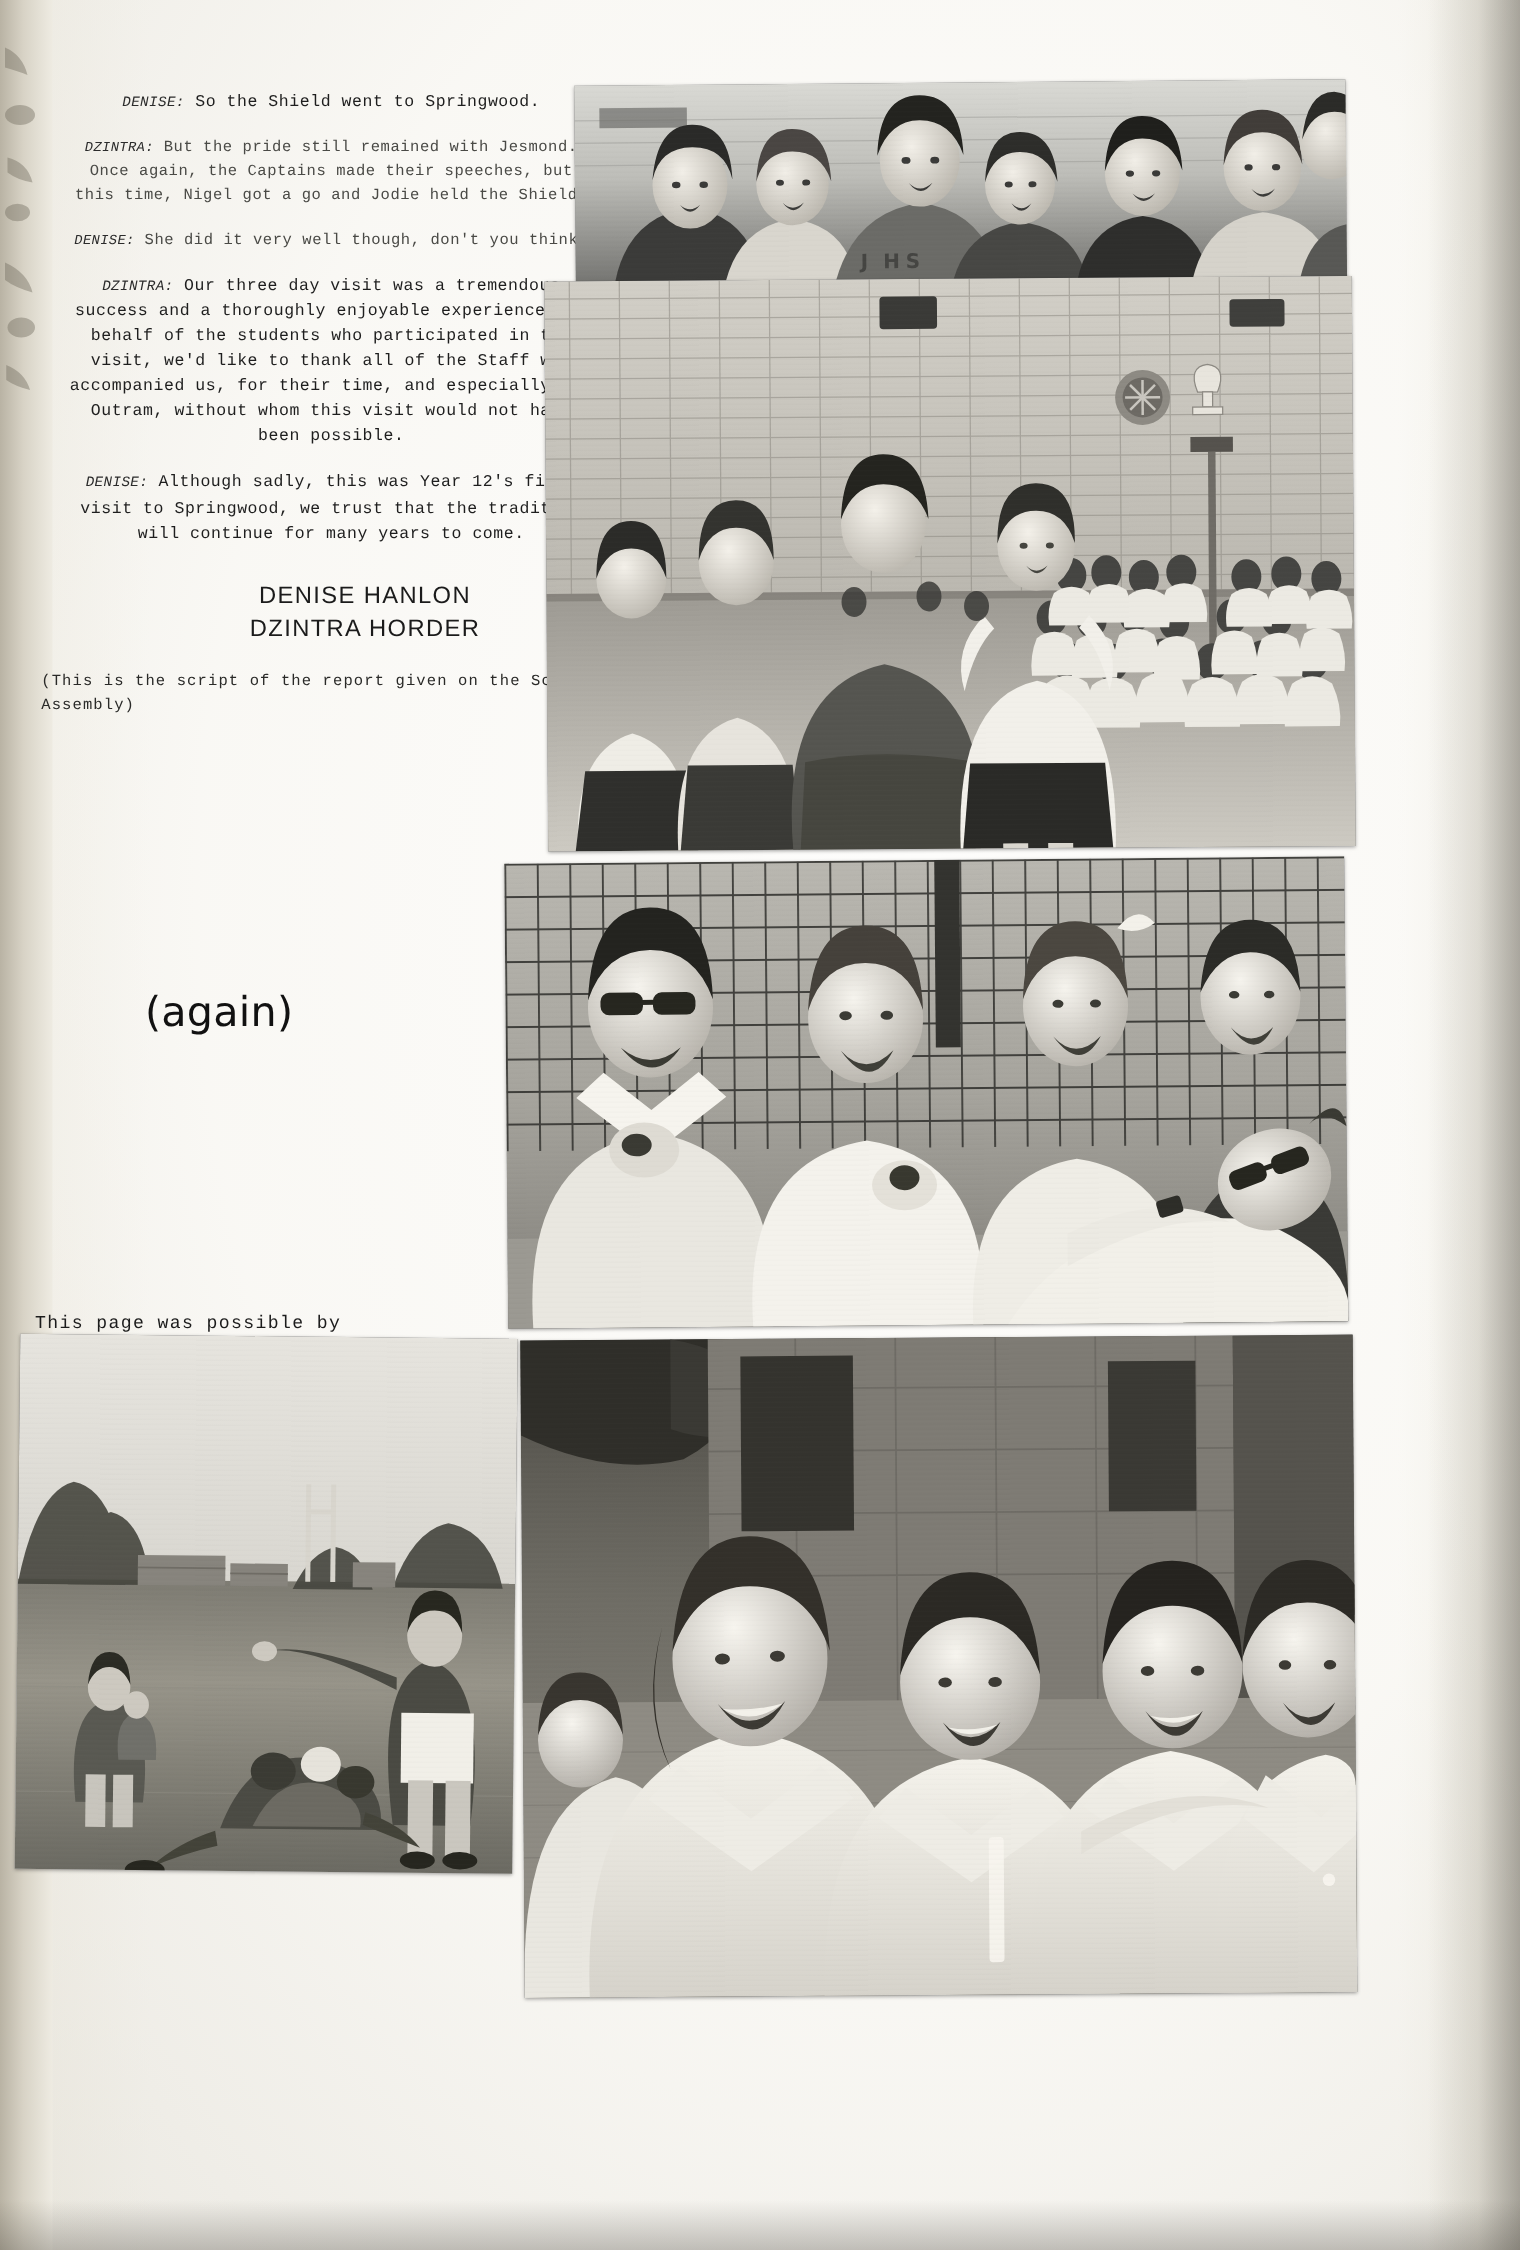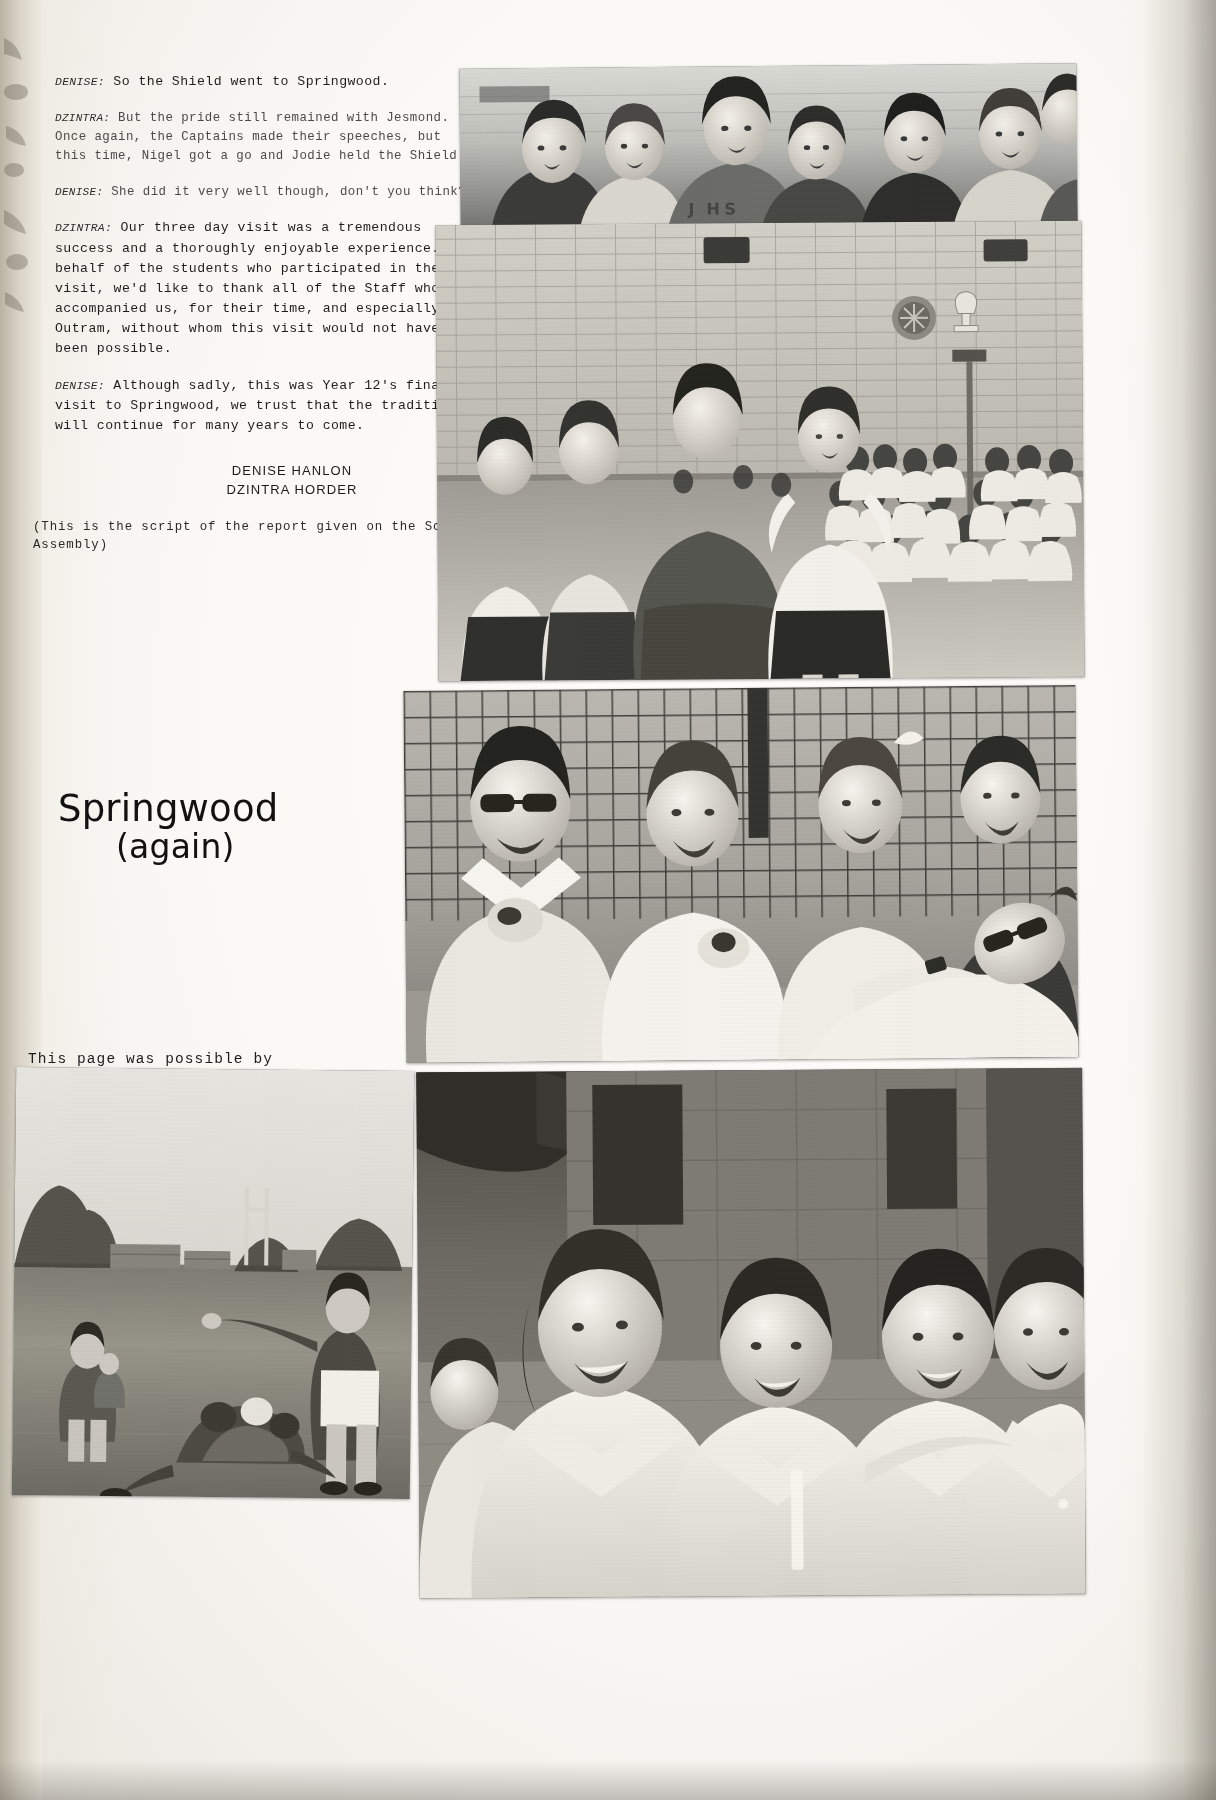--- a/index.html
+++ b/index.html
@@ -56,38 +56,39 @@
     left: 55px;
     top: 72px;
     width: 420px;
   }
   .para {
     margin: 0 0 17px 0;
     font-size: 13.2px;
     line-height: 1.52;
     letter-spacing: .45px;
     color: #1e1e1e;
+    text-align: center;
   }
   .para .spk {
     font-style: italic;
     font-size: 11.4px;
     letter-spacing: .3px;
     color: #2b2b2b;
   }
   .para.faded {
     color: #4a4a46;
     font-size: 12.4px;
   }
   .para.faded .spk { font-size: 11px; }
 
   .signoff {
     margin: 26px 0 0 0;
     text-align: center;
     font-family: "Liberation Sans", sans-serif;
-    font-size: 13px;
+    font-size: 19px;
     letter-spacing: 1.1px;
     line-height: 1.45;
     padding-left: 54px;
   }
   .note {
     margin: 18px 0 0 -22px;
     font-size: 12.4px;
     letter-spacing: .9px;
     line-height: 1.5;
     color: #2a2a28;
@@ -190,21 +191,20 @@
 
     <div class="signoff">
       <div>DENISE HANLON</div>
       <div>DZINTRA HORDER</div>
     </div>
 
     <div class="note">(This is the script of the report given on the School Assembly)</div>
   </div>
 
   <div class="heading">
-    <div class="h-main">Springwood</div>
     <div class="h-sub">(again)</div>
   </div>
 
   <div class="sponsor">
     <div>This page was possible by</div>
     <span class="dot">.</span>
     <div class="blk">
       <div>Jesmond Newsagency,</div>
       <div>Stockland Mall,</div>
       <div>JESMOND.</div>

